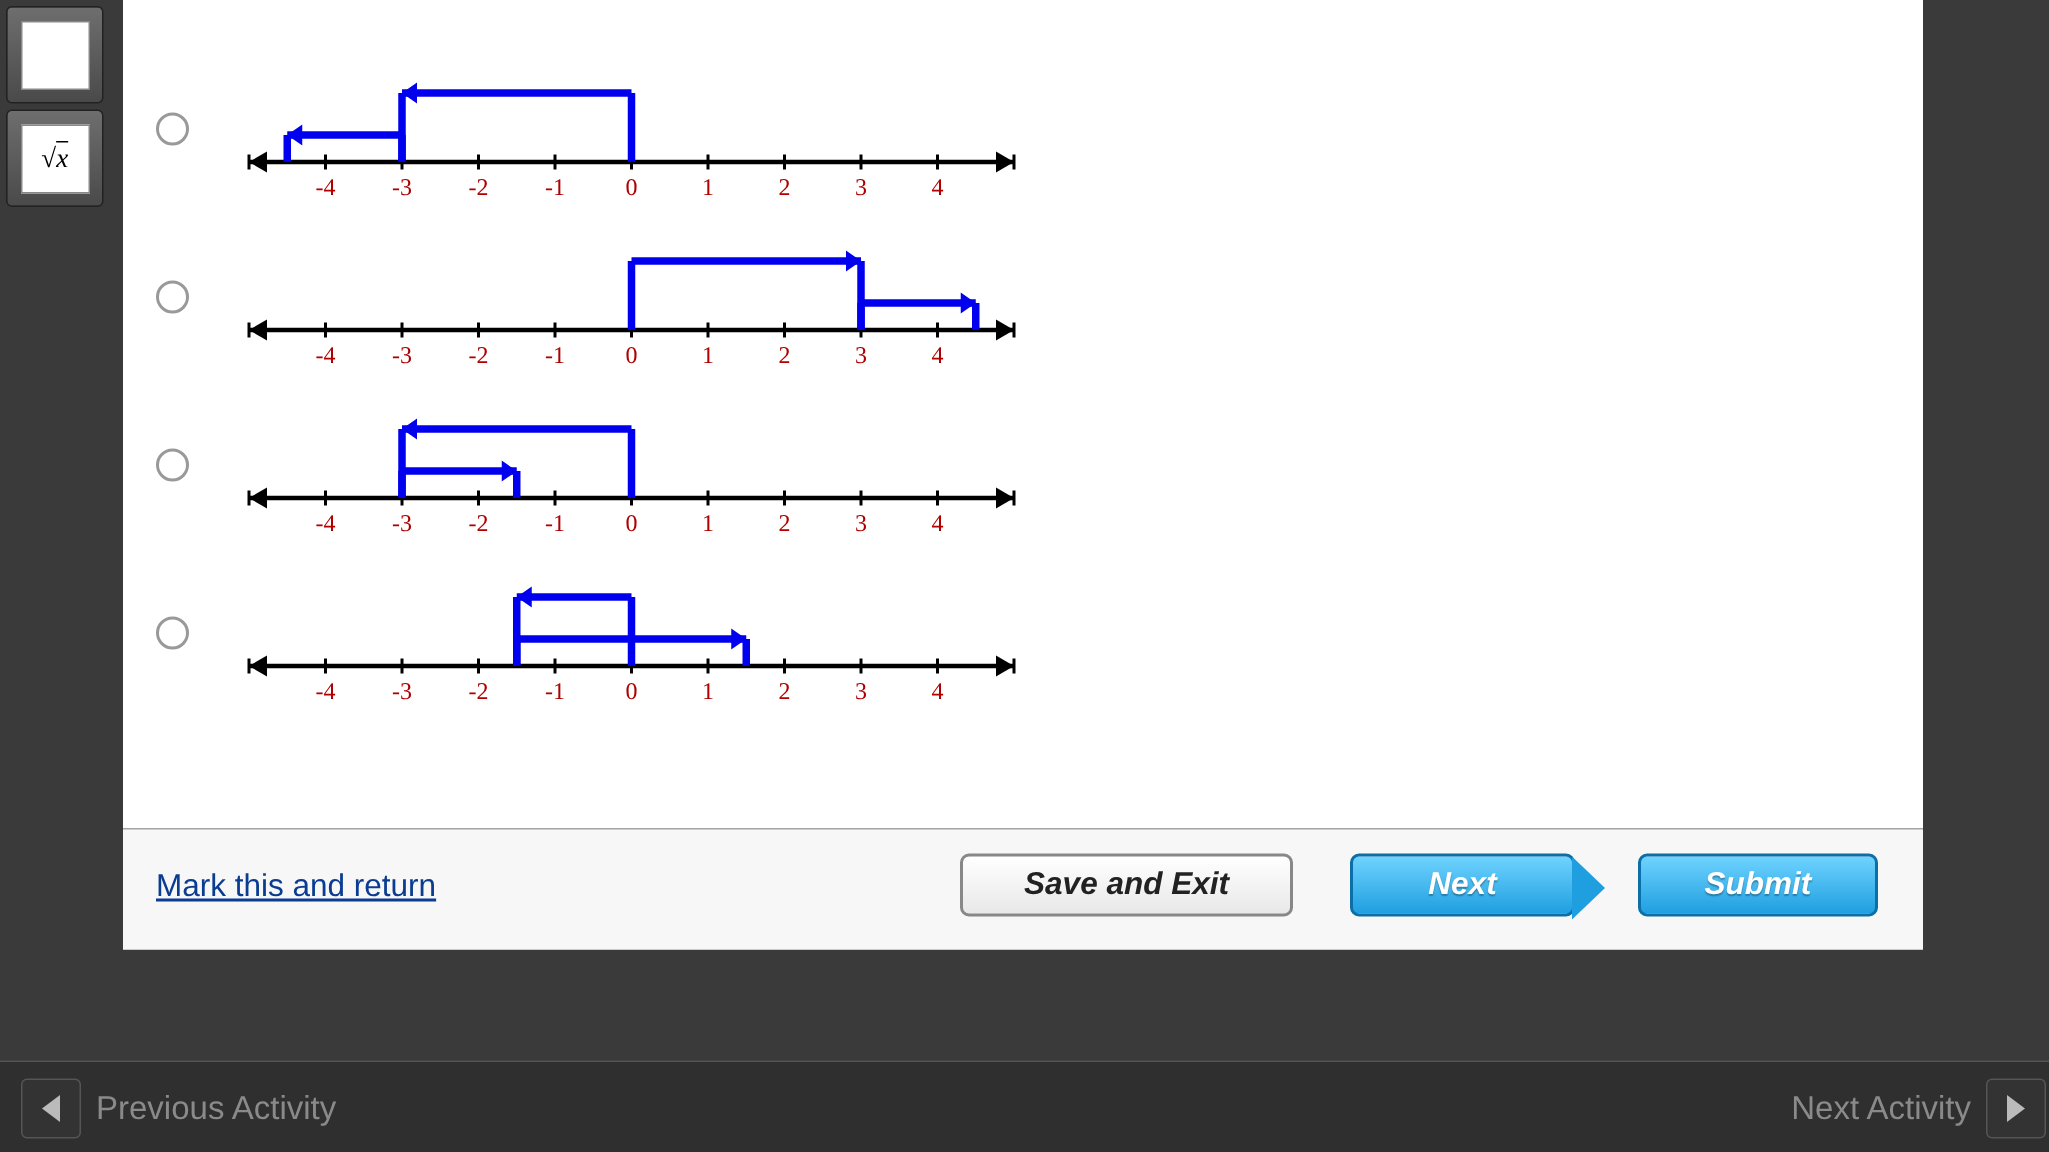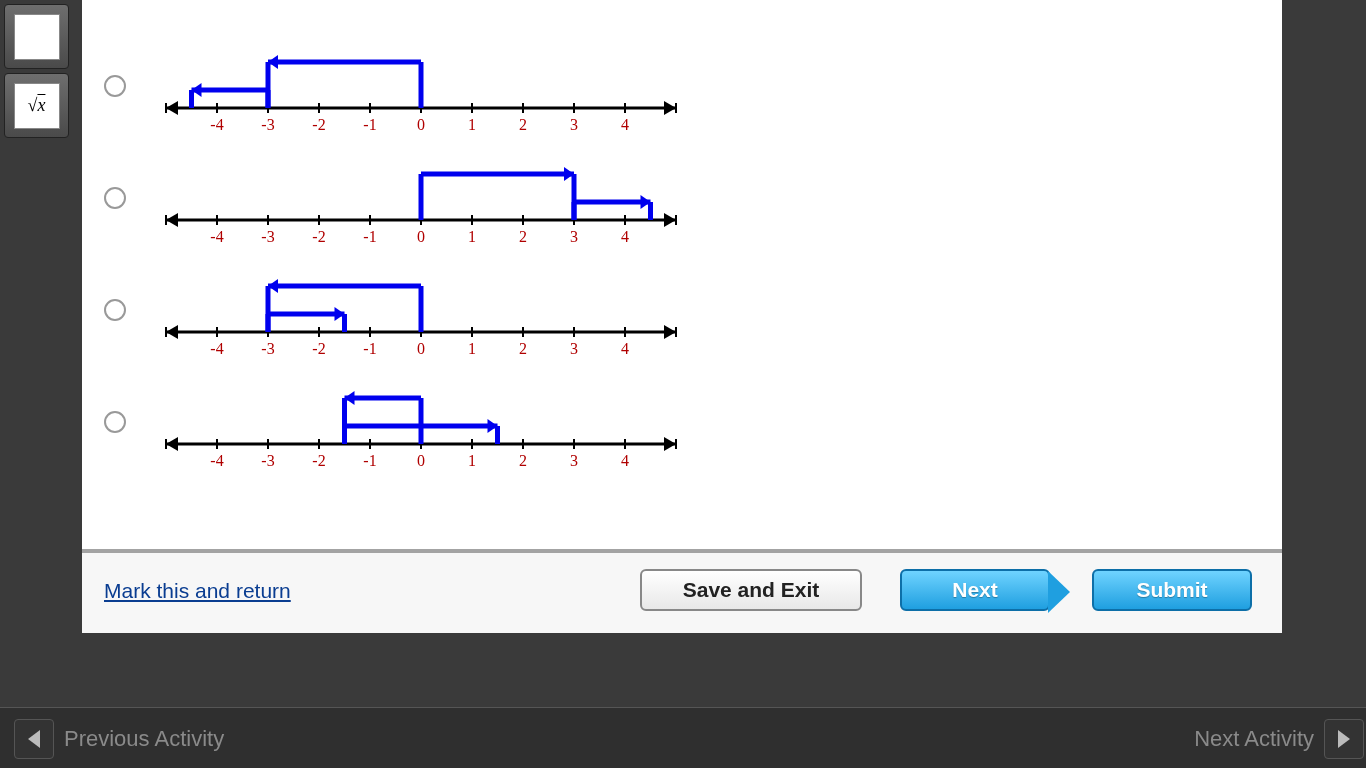--- a/index.html
+++ b/index.html
@@ -9,23 +9,23 @@
   .tool-inner{width:44px;height:44px;background:#fff;border:1px solid #888;display:flex;align-items:center;justify-content:center;font-family:"Times New Roman",serif;font-style:italic;font-size:18px;}
   .tool-inner .rad{text-decoration:overline;}
   
   .panel{position:absolute;left:82px;top:0;width:1200px;height:633px;background:#fff;}
   .question{position:absolute;left:22px;top:0;font-size:23px;font-weight:bold;color:#111;}
   .options{position:absolute;left:22px;top:30px;}
   .opt{display:flex;align-items:center;margin-bottom:0;}
   .radio{width:18px;height:18px;border:2px solid #999;border-radius:50%;margin-right:20px;flex:none;}
   .nl-svg{background:#fff;}
   
-  .panel-bar{position:absolute;left:0;bottom:0;width:100%;height:80px;border-top:4px solid #a3a3a3;background:#f7f7f7;}
+  .panel-bar{position:absolute;left:0;bottom:0;width:100%;height:80px;border-top:1px solid #a3a3a3;background:#f7f7f7;}
   .mark-link{position:absolute;left:22px;bottom:30px;color:#0a3d91;font-size:21px;text-decoration:underline;cursor:pointer;}
-  .btn{position:absolute;height:42px;border-radius:6px;font-size:21px;font-weight:bold;display:flex;align-items:center;justify-content:center;cursor:pointer;box-sizing:border-box;}
+  .btn{position:absolute;height:42px;border-radius:6px;font-size:21px;font-weight:bold;display:flex;align-items:center;justify-content:center;cursor:pointer;box-sizing:border-box;font-style:italic;}
   .btn-save{right:420px;bottom:22px;width:222px;background:linear-gradient(#fff,#e8e8e8);border:2px solid #888;color:#222;}
   .btn-next{right:232px;bottom:22px;width:150px;background:linear-gradient(#6fd3ff,#1f9fe0);border:2px solid #0d6fa8;color:#fff;text-shadow:0 1px 1px rgba(0,0,0,.3);}
   .btn-next::after{content:"";position:absolute;right:-22px;top:0;width:0;height:0;border-top:21px solid transparent;border-bottom:21px solid transparent;border-left:22px solid #1f9fe0;}
   .btn-submit{right:30px;bottom:22px;width:160px;background:linear-gradient(#6fd3ff,#1f9fe0);border:2px solid #0d6fa8;color:#fff;text-shadow:0 1px 1px rgba(0,0,0,.3);}
   
   .footer{position:absolute;left:0;bottom:0;width:100%;height:60px;background:#2f2f2f;border-top:1px solid #555;}
   .nav-item{position:absolute;top:11px;display:flex;align-items:center;gap:10px;color:#8a8a8a;font-size:22px;}
   .nav-prev{left:14px;}
   .nav-next{right:2px;}
   .nav-sq{width:38px;height:38px;border:1px solid #555;border-radius:4px;display:flex;align-items:center;justify-content:center;background:#333;}

